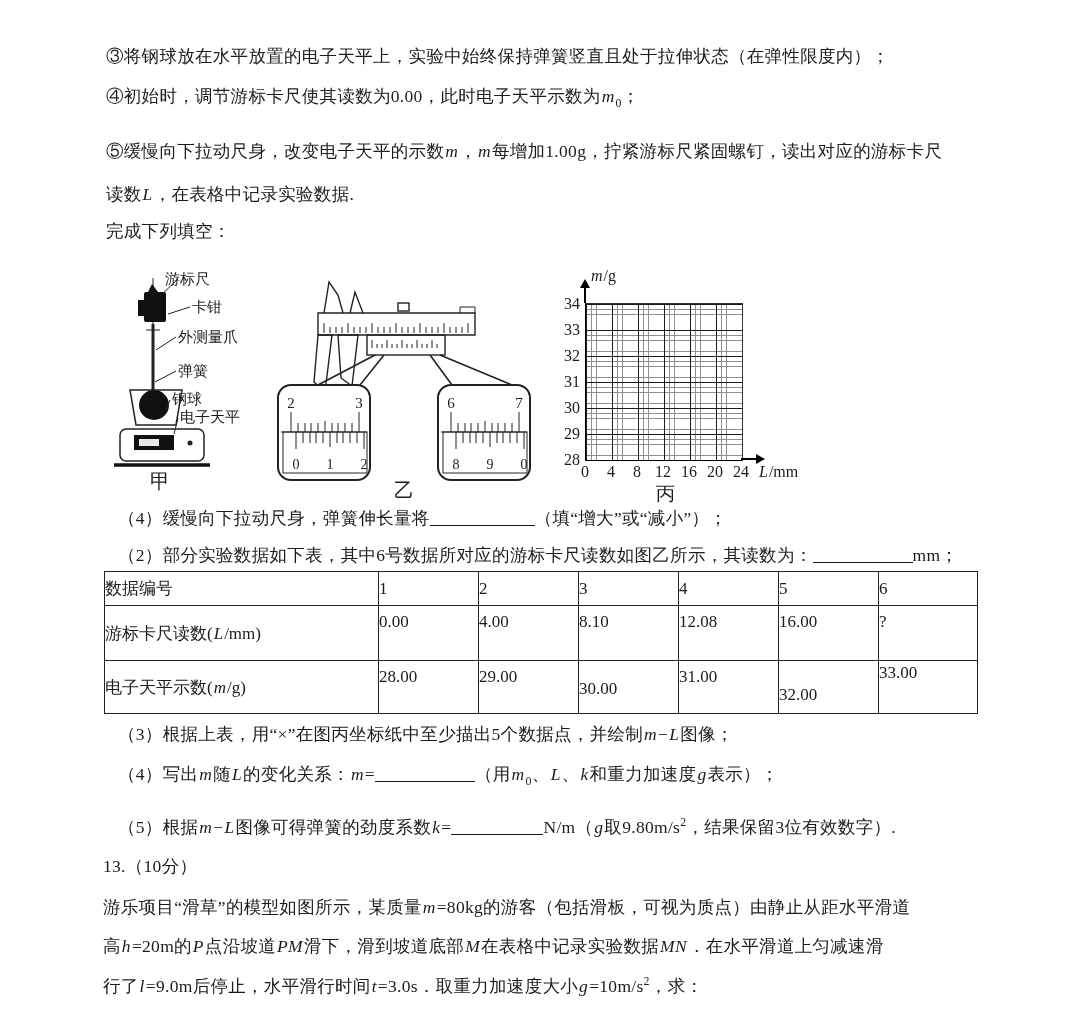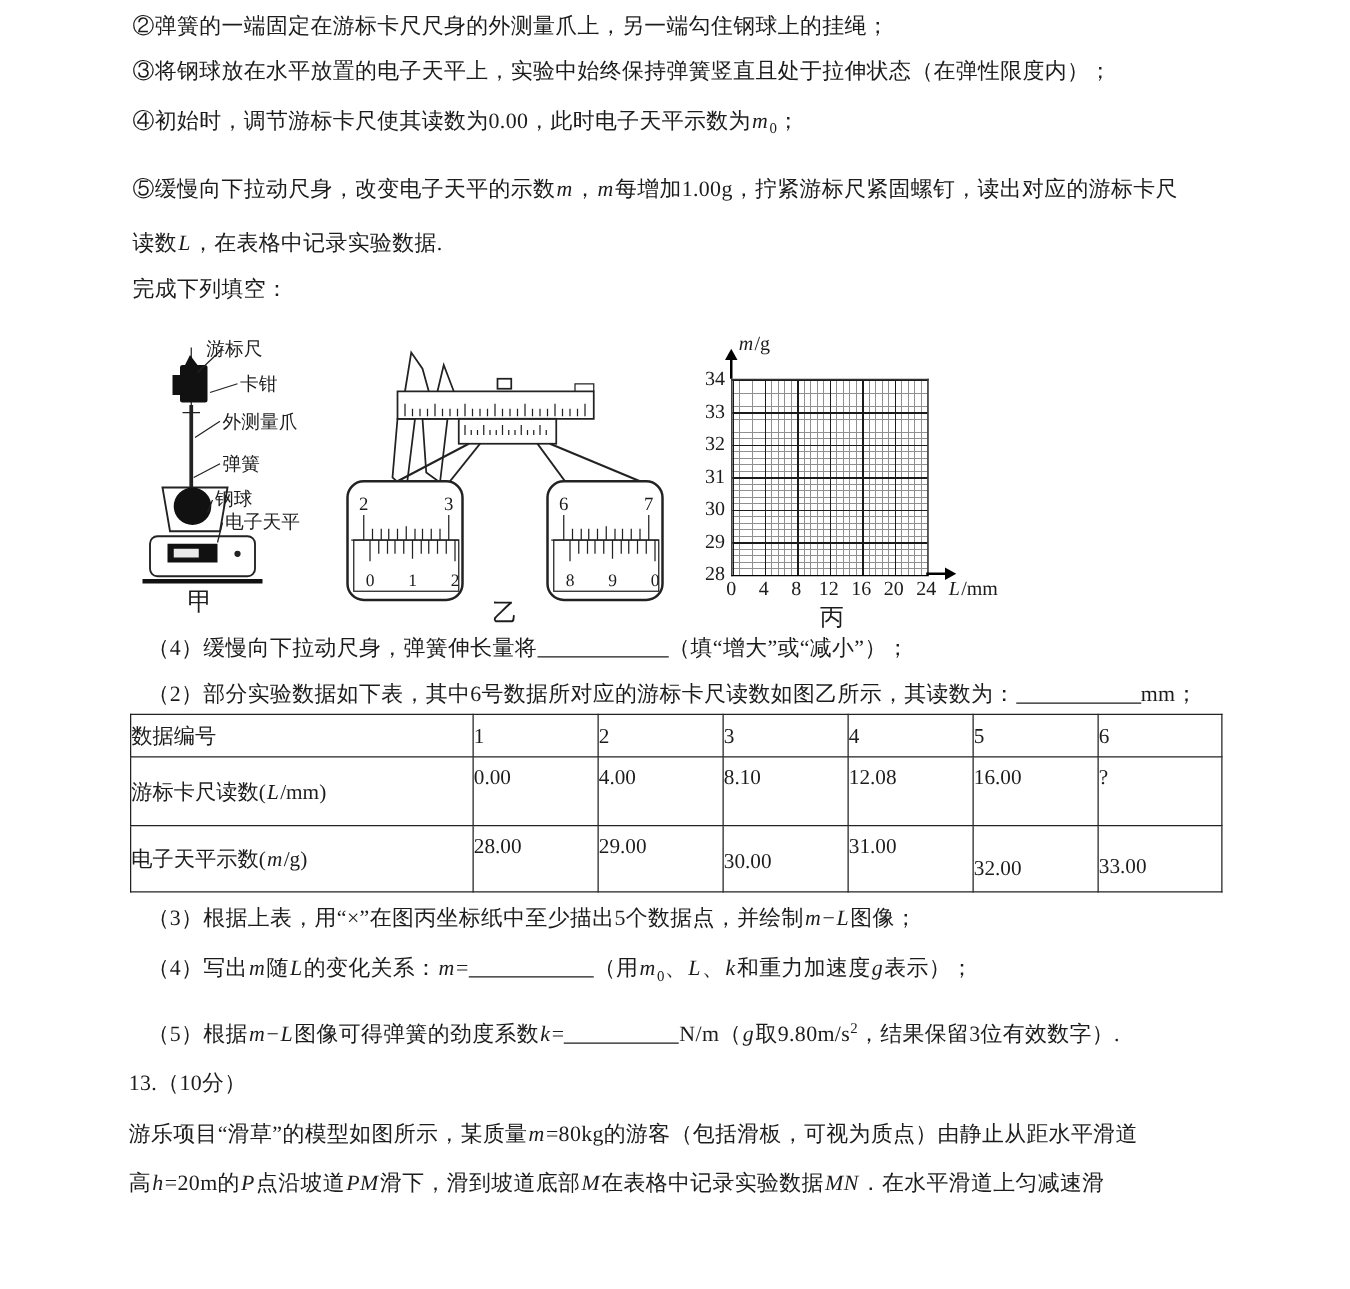--- a/index.html
+++ b/index.html
@@ -35,21 +35,20 @@
   
   table.data{position:absolute;left:104px;top:571px;border-collapse:collapse;table-layout:fixed;}
   table.data td{border:1.2px solid #222;vertical-align:middle;
                 font-size:17px;padding:0;}
 </style>
 </head>
 <body>
 
 <div class="page">
 
-  <div class="line" style="left:106px;top:8px"><span>②弹簧的一端固定在游标卡尺尺身的外测量爪上，另一端勾住钢球上的挂绳；</span></div>
   <div class="line" style="left:106px;top:44px"><span>③将钢球放在水平放置的电子天平上，实验中始终保持弹簧竖直且处于拉伸状态（在弹性限度内）；</span></div>
   <div class="line" style="left:106px;top:84px"><span>④初始时，调节游标卡尺使其读数为0.00，此时电子天平示数为</span><span class="it">m</span><sub>0</sub><span>；</span></div>
   <div class="line" style="left:106px;top:139px"><span>⑤缓慢向下拉动尺身，改变电子天平的示数</span><span class="it">m</span><span>，</span><span class="it">m</span><span>每增加1.00g，拧紧游标尺紧固螺钉，读出对应的游标卡尺</span></div>
   <div class="line" style="left:106px;top:182px"><span>读数</span><span class="it">L</span><span>，在表格中记录实验数据.</span></div>
   <div class="line" style="left:106px;top:219px"><span>完成下列填空：</span></div>
 
   <svg class="fig" style="left:108px;top:262px" width="230" height="232" viewBox="0 0 230 232">
     <line x1="45" y1="16" x2="45" y2="64" class="thin"></line>
     <path d="M40,30 L44,22 L50,30 Z" fill="#111"></path>
     <rect x="36" y="30" width="22" height="30" rx="2" fill="#111"></rect>
@@ -180,26 +179,27 @@
       <td style="vertical-align:top;padding-top:6px">16.00</td>
       <td style="vertical-align:top;padding-top:6px">?</td>
     </tr>
     <tr style="height:53px">
       <td><span>电子天平示数(</span><span class="it">m</span><span>/g)</span></td>
       <td style="vertical-align:top;padding-top:6px">28.00</td>
       <td style="vertical-align:top;padding-top:6px">29.00</td>
       <td style="vertical-align:top;padding-top:18px">30.00</td>
       <td style="vertical-align:top;padding-top:6px">31.00</td>
       <td style="vertical-align:top;padding-top:24px">32.00</td>
-      <td style="vertical-align:top;padding-top:22px">33.00</td>
+      <td style="vertical-align:top;padding-top:2px">33.00</td>
     </tr>
   </tbody>
     </table>
 
   <div class="line" style="left:118px;top:722px"><span>（3）根据上表，用“×”在图丙坐标纸中至少描出5个数据点，并绘制</span><span class="it">m</span><span>−</span><span class="it">L</span><span>图像；</span></div>
   <div class="line" style="left:118px;top:762px"><span>（4）写出</span><span class="it">m</span><span>随</span><span class="it">L</span><span>的变化关系：</span><span class="it">m</span><span>=</span><span class="blank" style="width: 100px;"></span><span>（用</span><span class="it">m</span><sub>0</sub><span>、</span><span class="it">L</span><span>、</span><span class="it">k</span><span>和重力加速度</span><span class="it">g</span><span>表示）；</span></div>
   <div class="line" style="left:118px;top:815px"><span>（5）根据</span><span class="it">m</span><span>−</span><span class="it">L</span><span>图像可得弹簧的劲度系数</span><span class="it">k</span><span>=</span><span class="blank" style="width: 92px;"></span><span>N/m（</span><span class="it">g</span><span>取9.80m/s</span><sup>2</sup><span>，结果保留3位有效数字）.</span></div>
 
   <div class="line" style="left:103px;top:854px"><span>13.（10分）</span></div>
   <div class="line" style="left:103px;top:895px"><span>游乐项目“滑草”的模型如图所示，某质量</span><span class="it">m</span><span>=80kg的游客（包括滑板，可视为质点）由静止从距水平滑道</span></div>
   <div class="line" style="left:103px;top:934px"><span>高</span><span class="it">h</span><span>=20m的</span><span class="it">P</span><span>点沿坡道</span><span class="it">PM</span><span>滑下，滑到坡道底部</span><span class="it">M</span><span>在表格中记录实验数据</span><span class="it">MN</span><span>．在水平滑道上匀减速滑</span></div>
+  <div class="line" style="left:103px;top:974px"><span>行了</span><span class="it">l</span><span>=9.0m后停止，水平滑行时间</span><span class="it">t</span><span>=3.0s．取重力加速度大小</span><span class="it">g</span><span>=10m/s</span><sup>2</sup><span>，求：</span></div>
 
 </div>
 
 </body></html>

